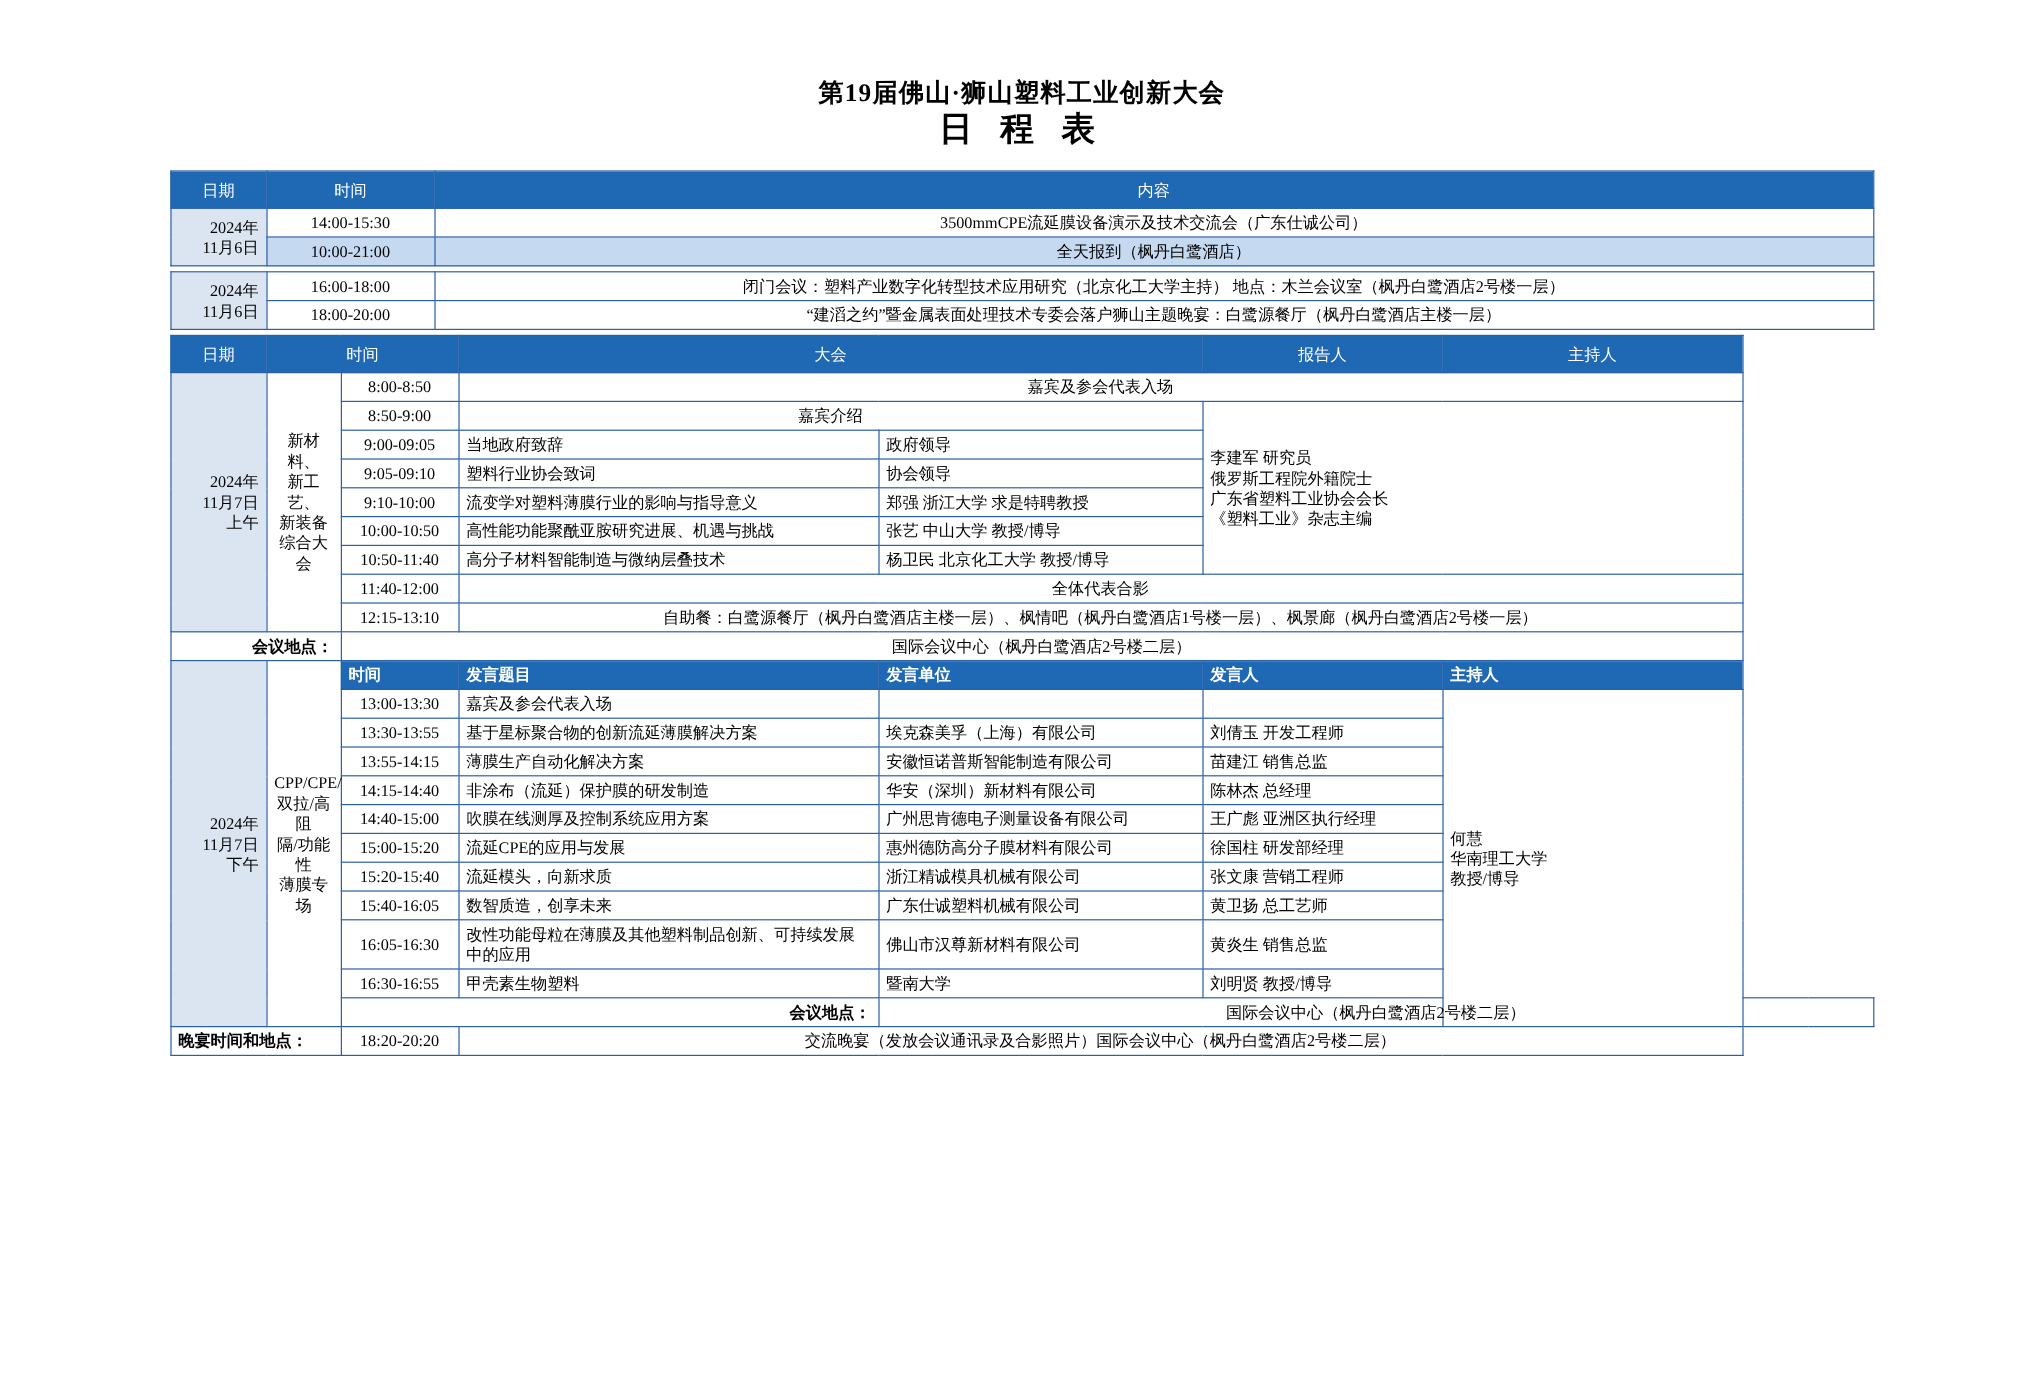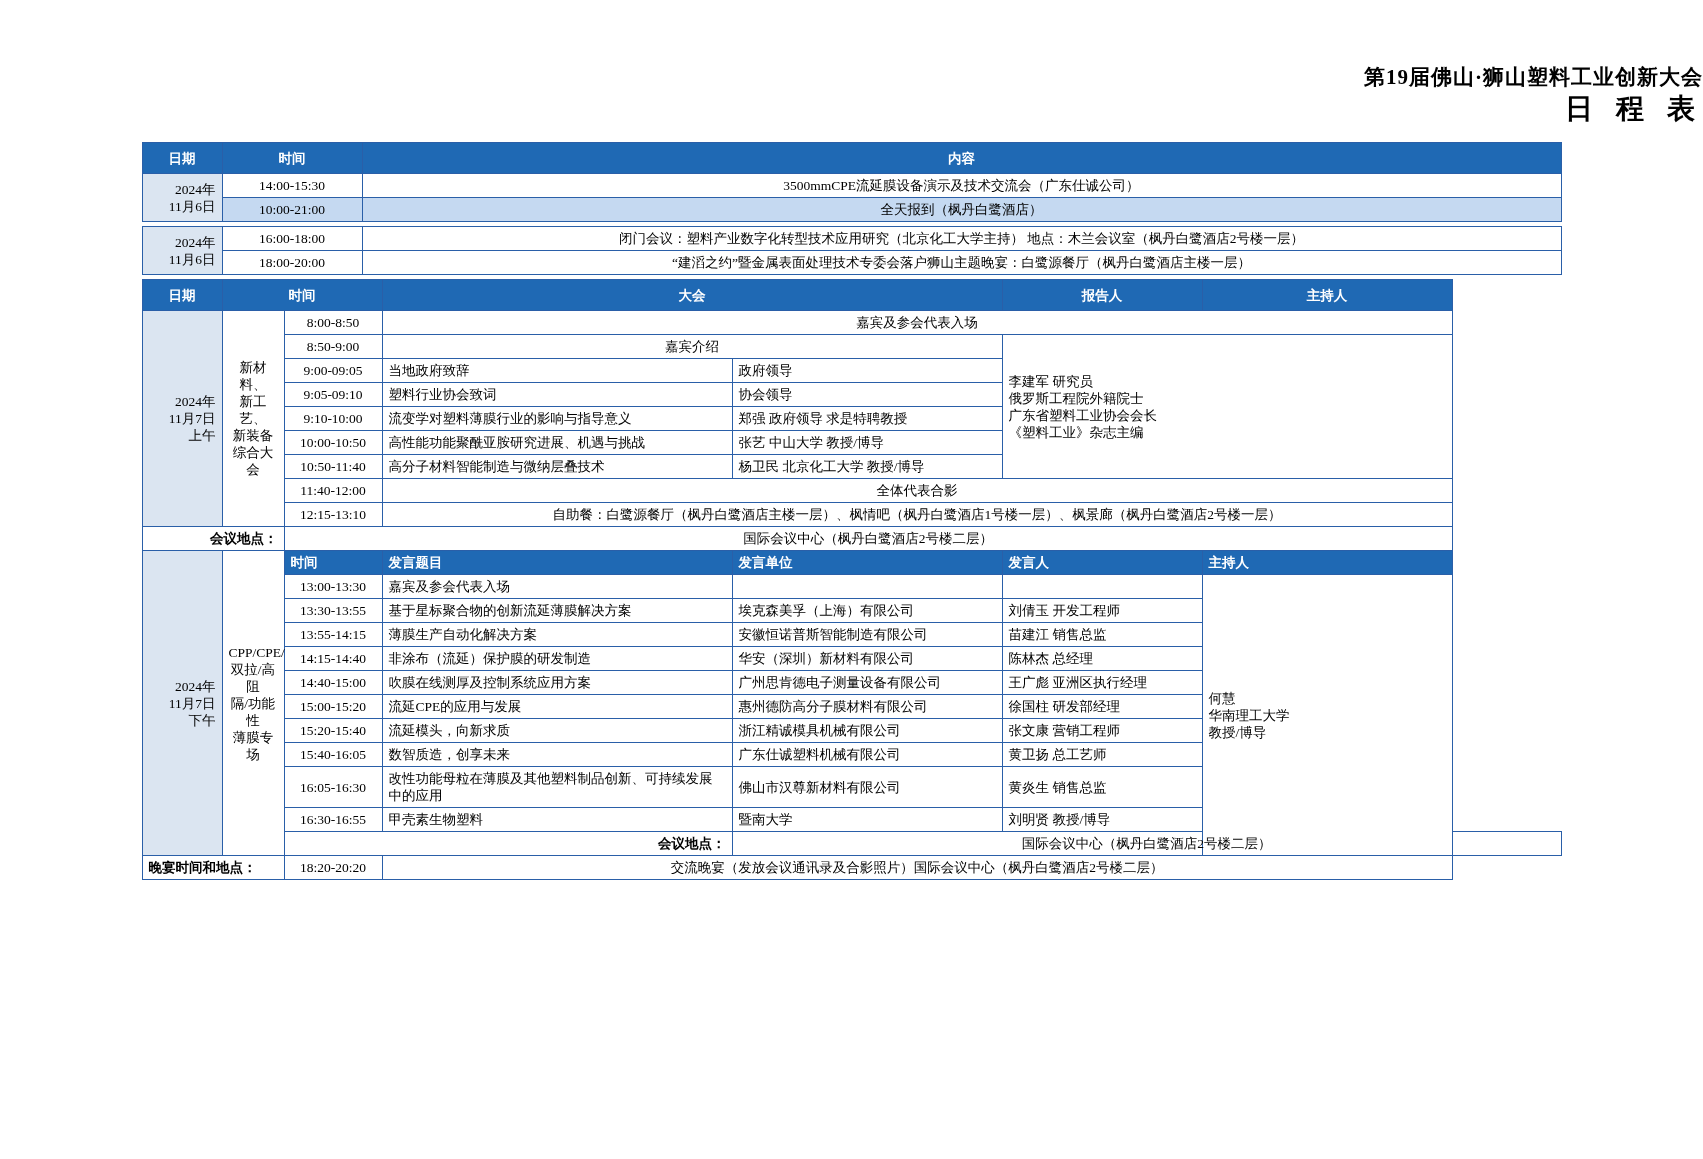--- a/index.html
+++ b/index.html
@@ -15,21 +15,21 @@
     overflow: hidden;
   }
   .page {
     position: relative;
     width: 1703px;
     height: 1159px;
     box-sizing: border-box;
     padding: 0;
   }
   .title-block {
-    text-align: right;
+    text-align: center;
     margin-top: 62px;
   }
   .title-main {
     font-size: 21px;
     font-weight: bold;
     letter-spacing: 1px;
     line-height: 30px;
   }
   .title-sub {
     font-size: 28px;
@@ -47,21 +47,21 @@
   table.sched td, table.sched th {
     border: 1px solid #2a5fa8;
     font-size: 13.5px;
     padding: 3px 6px;
     vertical-align: middle;
     line-height: 17px;
   }
   .hdr {
     background: #1f69b4;
     color: #ffffff;
-    font-weight: bold;
+    font-weight: normal;
     text-align: center;
     height: 24px;
     font-size: 14px;
   }
   .c { text-align: center; }
   .l { text-align: left; }
   .lightblue { background: #c5d9f1; margin-top: 12px; }
   .datecell {
     background: #dbe5f1;
     text-align: right;
@@ -198,21 +198,21 @@
         <td class="l">政府领导</td>
       </tr>
       <tr>
         <td class="small-time">9:05-09:10</td>
         <td class="l">塑料行业协会致词</td>
         <td class="l">协会领导</td>
       </tr>
       <tr>
         <td class="small-time">9:10-10:00</td>
         <td class="l">流变学对塑料薄膜行业的影响与指导意义</td>
-        <td class="l">郑强  政府领导   求是特聘教授</td>
+        <td class="l">郑强  浙江大学   求是特聘教授</td>
       </tr>
       <tr>
         <td class="small-time">10:00-10:50</td>
         <td class="l">高性能功能聚酰亚胺研究进展、机遇与挑战</td>
         <td class="l">张艺  中山大学   教授/博导</td>
       </tr>
       <tr>
         <td class="small-time">10:50-11:40</td>
         <td class="l">高分子材料智能制造与微纳层叠技术</td>
         <td class="l">杨卫民   北京化工大学   教授/博导</td>

